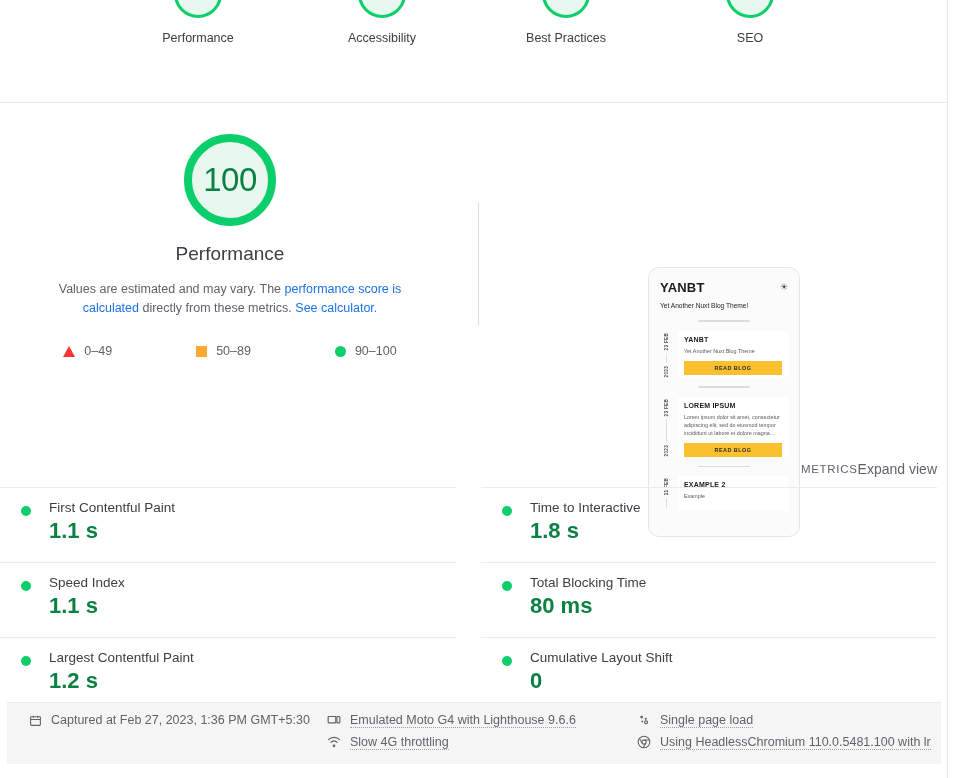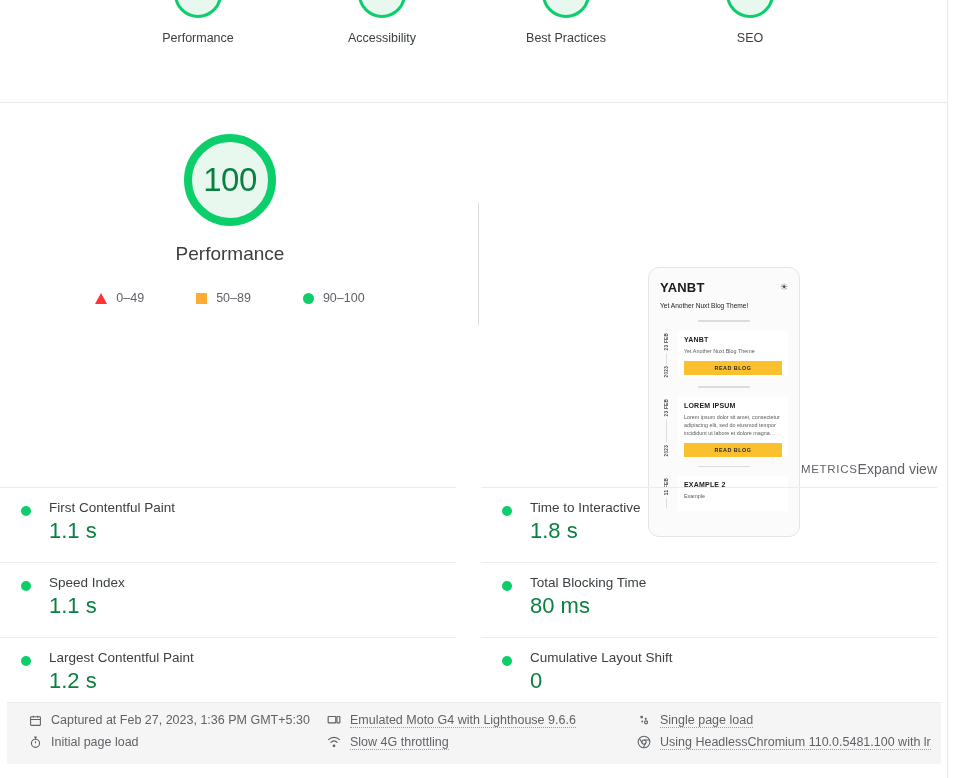--- a/index.html
+++ b/index.html
@@ -117,21 +117,21 @@
     color: #5f6368;
   }
   .perf-desc a {
     color: #1a73e8;
     text-decoration: none;
   }
   .legend {
     margin-top: 26px;
     display: flex;
     align-items: center;
-    gap: 52px;
+    gap: 84px;
   }
   .legend-item {
     display: flex;
     align-items: center;
     gap: 9px;
     font-size: 12.5px;
     color: #5f6368;
   }
   .tri {
     width: 0; height: 0;
@@ -226,21 +226,21 @@
   .m-name {
     font-size: 13.5px;
     color: #3c4043;
     padding-left: 22px;
   }
   .m-value {
     margin-top: 3px;
     font-size: 22px;
     color: #0b8043;
     padding-left: 22px;
-    font-weight: 400;
+    font-weight: 700;
   }
 
   
   .meta {
     position: absolute;
     left: 7px; bottom: 14px;
     width: 934px;
     height: 62px;
     background: #f5f5f5;
     border-top: 1px solid #ebebeb;
@@ -314,20 +314,23 @@
 
   <div class="perf-section">
 
     <div class="perf-left">
       <div class="big-gauge">
         <div class="ring"></div>
         <div class="val">100</div>
       </div>
       <div class="perf-title">Performance</div>
 
+      <div class="perf-desc">
+        <span>Values are estimated and may vary. The </span><a href="#">performance score is calculated</a><span> directly from these metrics. </span><a href="#">See calculator.</a>
+      </div>
 
       <div class="legend">
         <div class="legend-item">
           <span class="tri"></span>
           <span>0–49</span>
         </div>
         <div class="legend-item">
           <span class="sq"></span>
           <span>50–89</span>
         </div>
@@ -441,29 +444,20 @@
 
     <div class="meta-col c1">
       <div class="meta-row">
         <span class="meta-ico">
           <svg width="13" height="13" viewBox="0 0 24 24" fill="none" stroke="currentColor" stroke-width="2">
             <rect x="3" y="5" width="18" height="16" rx="1"></rect>
                 <path d="M3 10h18M8 3v4M16 3v4"></path>
           </svg>
         </span>
         <span class="meta-txt">Captured at Feb 27, 2023, 1:36 PM GMT+5:30</span>
-      </div>
-      <div class="meta-row">
-        <span class="meta-ico">
-          <svg width="13" height="13" viewBox="0 0 24 24" fill="none" stroke="currentColor" stroke-width="2">
-            <circle cx="12" cy="13.5" r="7.5"></circle>
-                <path d="M12 9.5v4M9.5 2h5M12 2v3.5"></path>
-          </svg>
-        </span>
-        <span class="meta-txt">Initial page load</span>
       </div>
     </div>
 
     <div class="meta-col c2">
       <div class="meta-row">
         <span class="meta-ico">
           <svg width="14" height="14" viewBox="0 0 24 24" fill="none" stroke="currentColor" stroke-width="2">
             <rect x="2" y="6" width="13" height="11" rx="1"></rect>
                 <rect x="17" y="6" width="5" height="11" rx="1"></rect>
           </svg>

